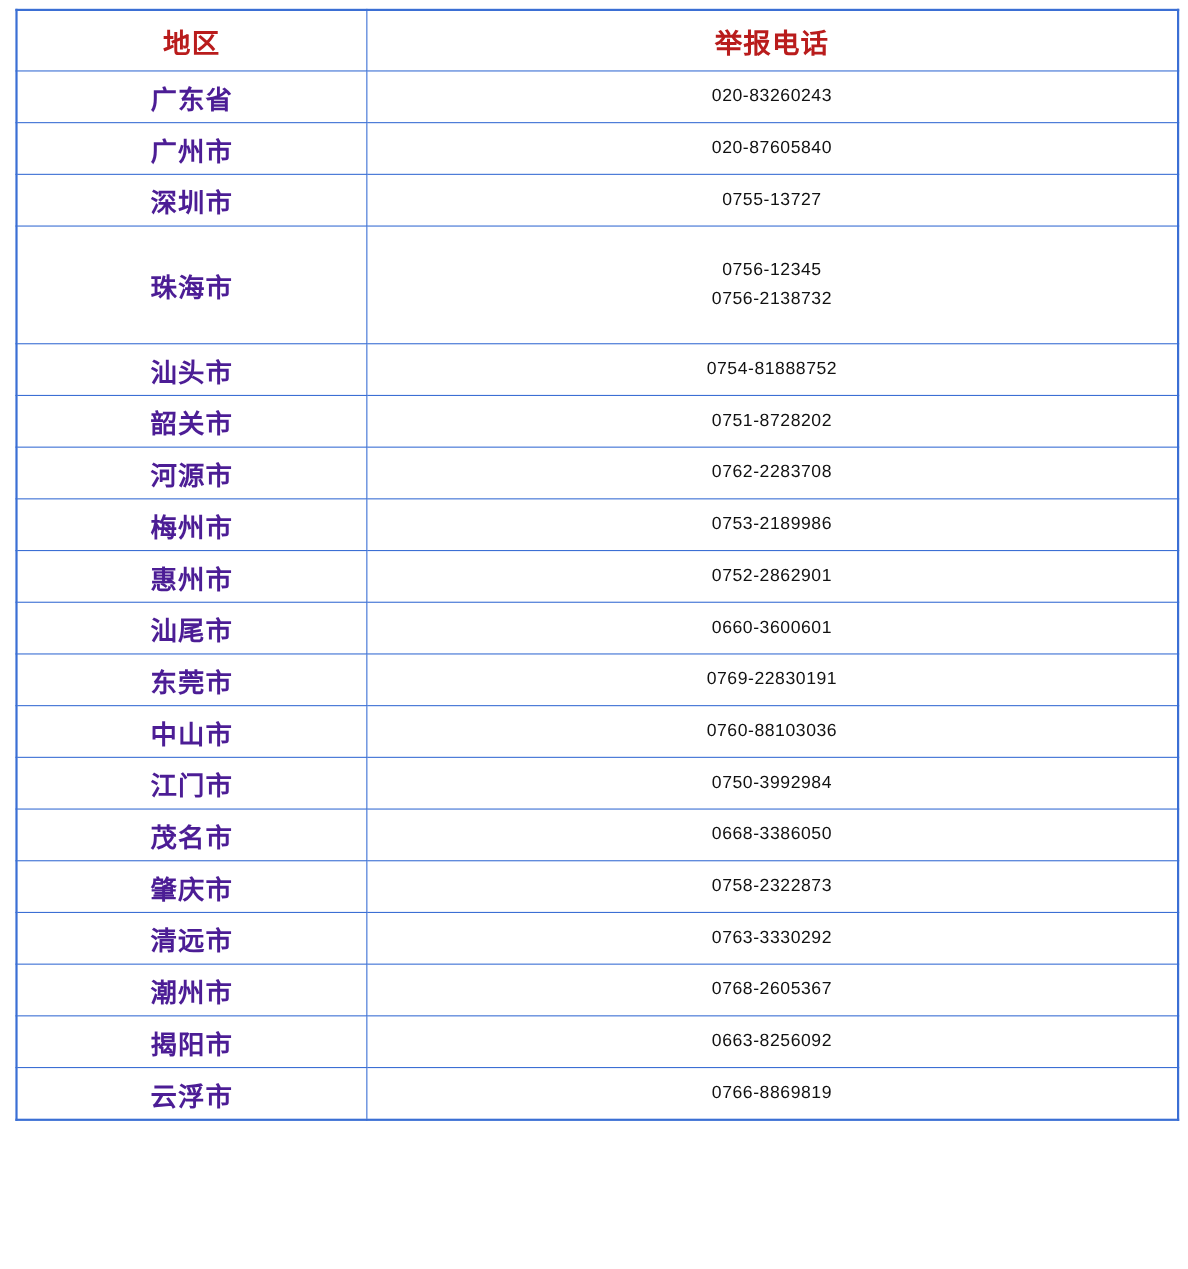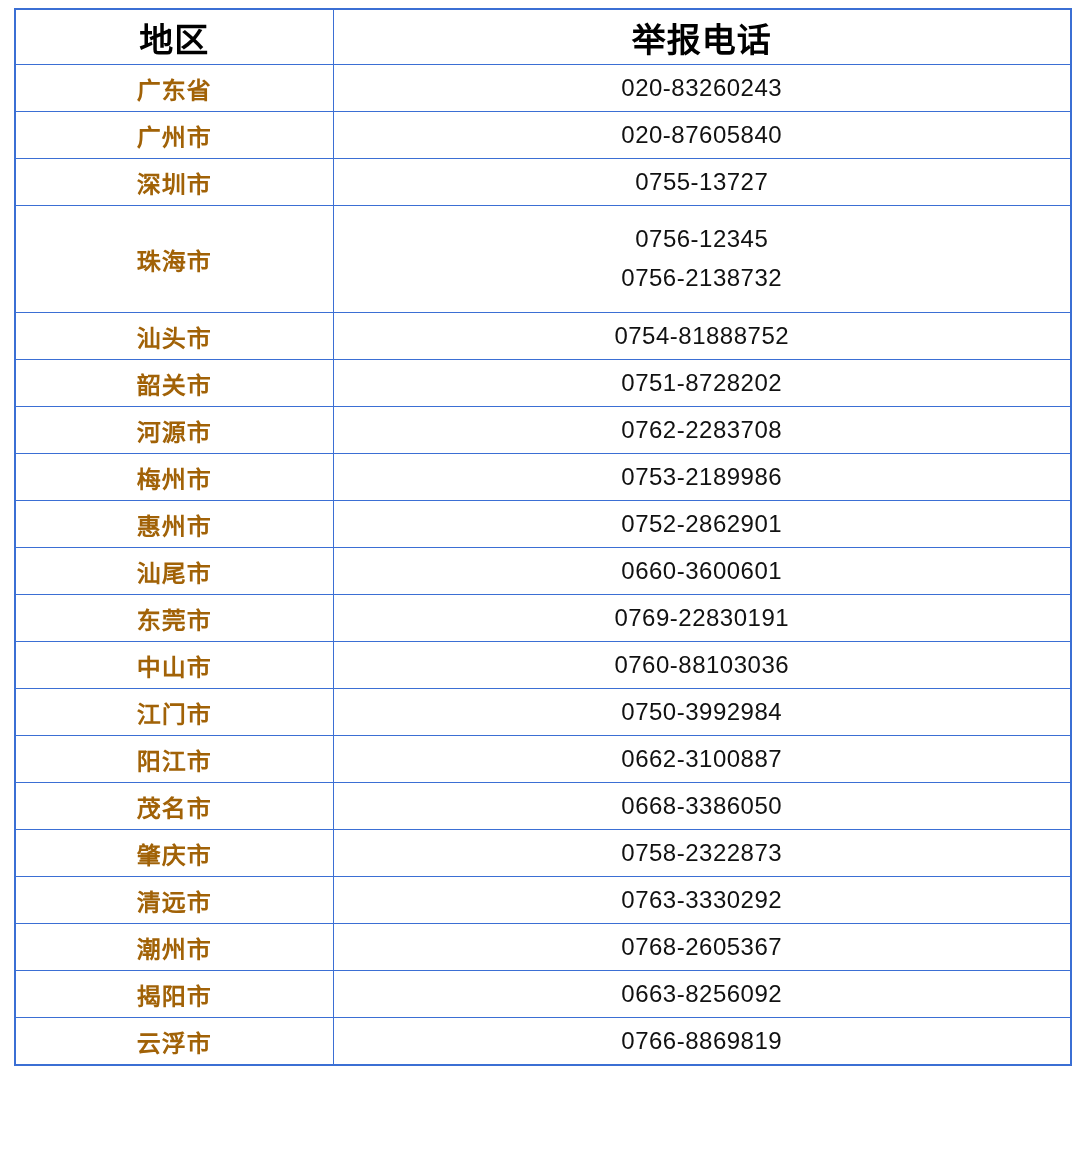--- a/index.html
+++ b/index.html
@@ -31,35 +31,35 @@
 
   table.report-table th,
   table.report-table td {
     border: 1px solid #3b6fd4;
     text-align: center;
     vertical-align: middle;
     padding: 0;
   }
   th.header-cell {
     height: 54px;
-    font-size: 34px;
+    font-size: 25px;
     font-weight: bold;
     letter-spacing: 1px;
-    color: #000000;
+    color: #b91c1c;
   }
   td.region-cell {
     height: 46px;
     font-size: 24px;
     font-weight: bold;
     letter-spacing: 1px;
-    color: #a16207;
+    color: #4c1d95;
   }
   td.phone-cell {
     height: 46px;
-    font-size: 24px;
+    font-size: 16px;
     font-weight: normal;
     letter-spacing: 0.5px;
     color: #111111;
   }
   td.phone-cell.multi {
     line-height: 1.62;
     padding: 6px 0;
   }
   td.phone-cell .phone-line {
     display: block;
@@ -132,24 +132,20 @@
         </tr>
         <tr>
           <td class="region-cell">中山市</td>
           <td class="phone-cell">0760-88103036</td>
         </tr>
         <tr>
           <td class="region-cell">江门市</td>
           <td class="phone-cell">0750-3992984</td>
         </tr>
         <tr>
-          <td class="region-cell">阳江市</td>
-          <td class="phone-cell">0662-3100887</td>
-        </tr>
-        <tr>
           <td class="region-cell">茂名市</td>
           <td class="phone-cell">0668-3386050</td>
         </tr>
         <tr>
           <td class="region-cell">肇庆市</td>
           <td class="phone-cell">0758-2322873</td>
         </tr>
         <tr>
           <td class="region-cell">清远市</td>
           <td class="phone-cell">0763-3330292</td>

